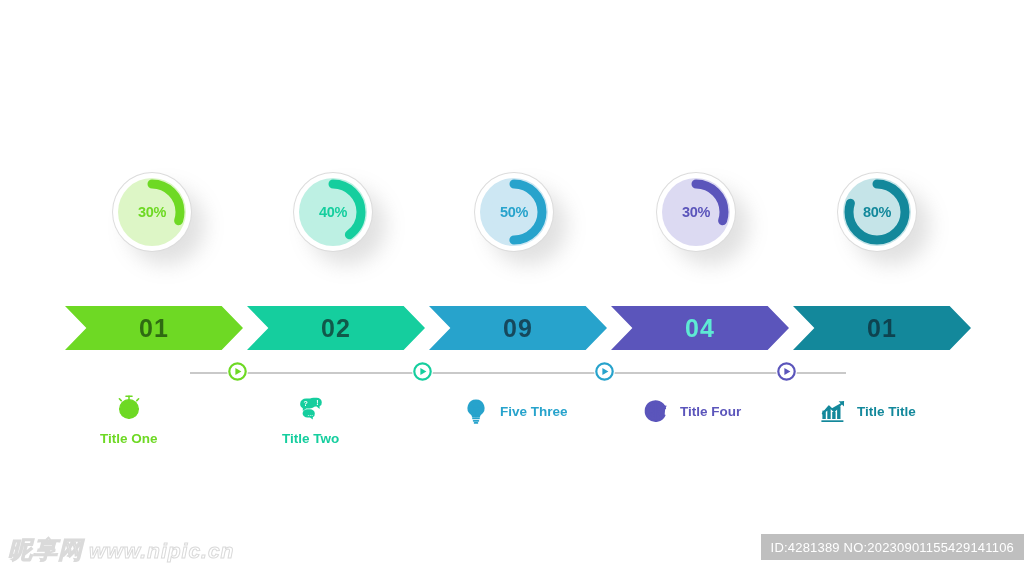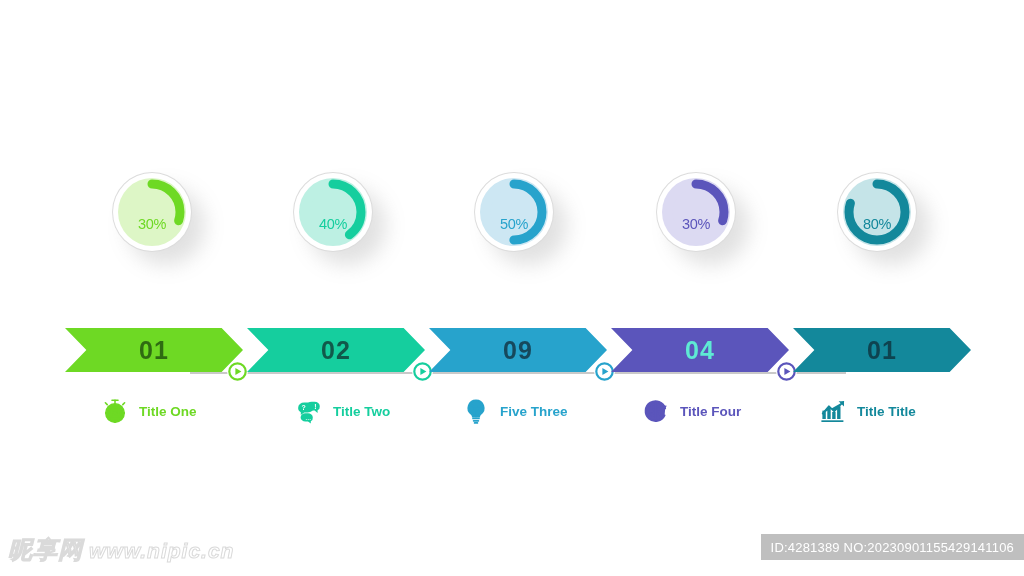--- a/index.html
+++ b/index.html
@@ -57,28 +57,28 @@
   }
   .donut svg {
     position: absolute;
     left: 5px; top: 5px;
     width: 68px;
     height: 68px;
     transform: rotate(-90deg);
   }
   .donut-label {
     position: absolute;
-    left: 0; top: 12px;
+    left: 0; top: 0;
     width: 78px;
     height: 78px;
     display: flex;
     align-items: center;
     justify-content: center;
     font-size: 14.5px;
-    font-weight: 400;
+    font-weight: 700;
     letter-spacing: -0.3px;
   }
 
   
   .play-node {
     position: absolute;
     top: 201px;
     width: 21px;
     height: 21px;
     border-radius: 50%;
@@ -86,21 +86,21 @@
     display: flex;
     align-items: center;
     justify-content: center;
   }
   .play-node svg { display: block; }
 
   
   .chev-row {
     position: absolute;
     left: 0;
-    top: 328px;
+    top: 306px;
     width: 944px;
     height: 44px;
   }
   .chev {
     position: absolute;
     top: 0;
     height: 44px;
     width: 178px;
     display: flex;
     align-items: center;
@@ -268,40 +268,40 @@
     <div class="chev" id="chev-3" style="left: 611px; background: rgb(91, 85, 187);">
       <span class="chev-num" id="chevnum-3" style="color: #5eead4;">04</span>
     </div>
     <div class="chev" id="chev-4" style="left: 793px; background: rgb(19, 136, 155);">
       <span class="chev-num" id="chevnum-4" style="color: rgb(14, 67, 80);">01</span>
     </div>
   </div>
 
   <div class="title-row">
 
-    <div class="title-item" id="ti-0" style="left: 100px;">
+    <div class="title-item" id="ti-0" style="left: 100px; flex-direction: column;">
       <span class="title-icon">
         <svg width="28" height="28" viewBox="0 0 28 28" id="ic-0">
           <g fill="none" stroke-width="1.6" stroke-linecap="round" stroke="#6ed924">
             <path d="M11 3.2 h6" fill="#6ed924"></path>
             <path d="M14 3.2 v2.2" fill="#6ed924"></path>
             <path d="M21.8 7.6 l1.8 -1.8" fill="#6ed924"></path>
             <path d="M6.2 7.6 l-1.8 -1.8" fill="#6ed924"></path>
             <circle cx="14" cy="16" r="9.2" fill="#6ed924"></circle>
             <circle cx="14" cy="16" r="5.6" fill="#6ed924"></circle>
             <circle cx="14" cy="16" r="2.2" fill="#6ed924"></circle>
             <path d="M14 6.8 v2.2 M14 23 v2.2 M4.8 16 h2.2 M21 16 h2.2" fill="#6ed924"></path>
             <path d="M7.5 9.5 l1.6 1.6 M18.9 20.9 l1.6 1.6 M20.5 9.5 l-1.6 1.6 M9.1 20.9 l-1.6 1.6" fill="#6ed924"></path>
           </g>
         </svg>
       </span>
       <span class="title-text" id="tt-0" style="color: rgb(110, 217, 36);">Title One</span>
     </div>
 
-    <div class="title-item" id="ti-1" style="left: 294px;">
+    <div class="title-item" id="ti-1" style="left: 282px; flex-direction: column;">
       <span class="title-icon">
         <svg width="28" height="28" viewBox="0 0 28 28" id="ic-1">
           <g fill="#15ce9e">
             <path d="M3.2 10.5 a6 5 0 0 1 6 -5 h3.6 a6 5 0 0 1 0 10 h-3.6 l-3.4 2.6 v-2.9 a6 5 0 0 1 -2.6 -4.7 z" fill="#15ce9e"></path>
             <path d="M24.8 9.2 a5.2 4.4 0 0 0 -5.2 -4.4 h-3 a5.2 4.4 0 0 0 0 8.8 h3 l3 2.3 v-2.6 a5.2 4.4 0 0 0 2.2 -4.1 z" fill="#15ce9e"></path>
             <path d="M17.8 20.4 a4.8 4.1 0 0 0 -4.8 -4.1 h-2.6 a4.8 4.1 0 0 0 0 8.2 h2.6 l2.8 2.1 v-2.4 a4.8 4.1 0 0 0 2 -3.8 z" fill="#15ce9e"></path>
           </g>
           <g fill="#ffffff" font-family="Liberation Sans, sans-serif" font-weight="700" text-anchor="middle">
             <text x="8.6" y="13.4" font-size="7">?</text>
             <text x="20.4" y="12" font-size="7">!</text>

